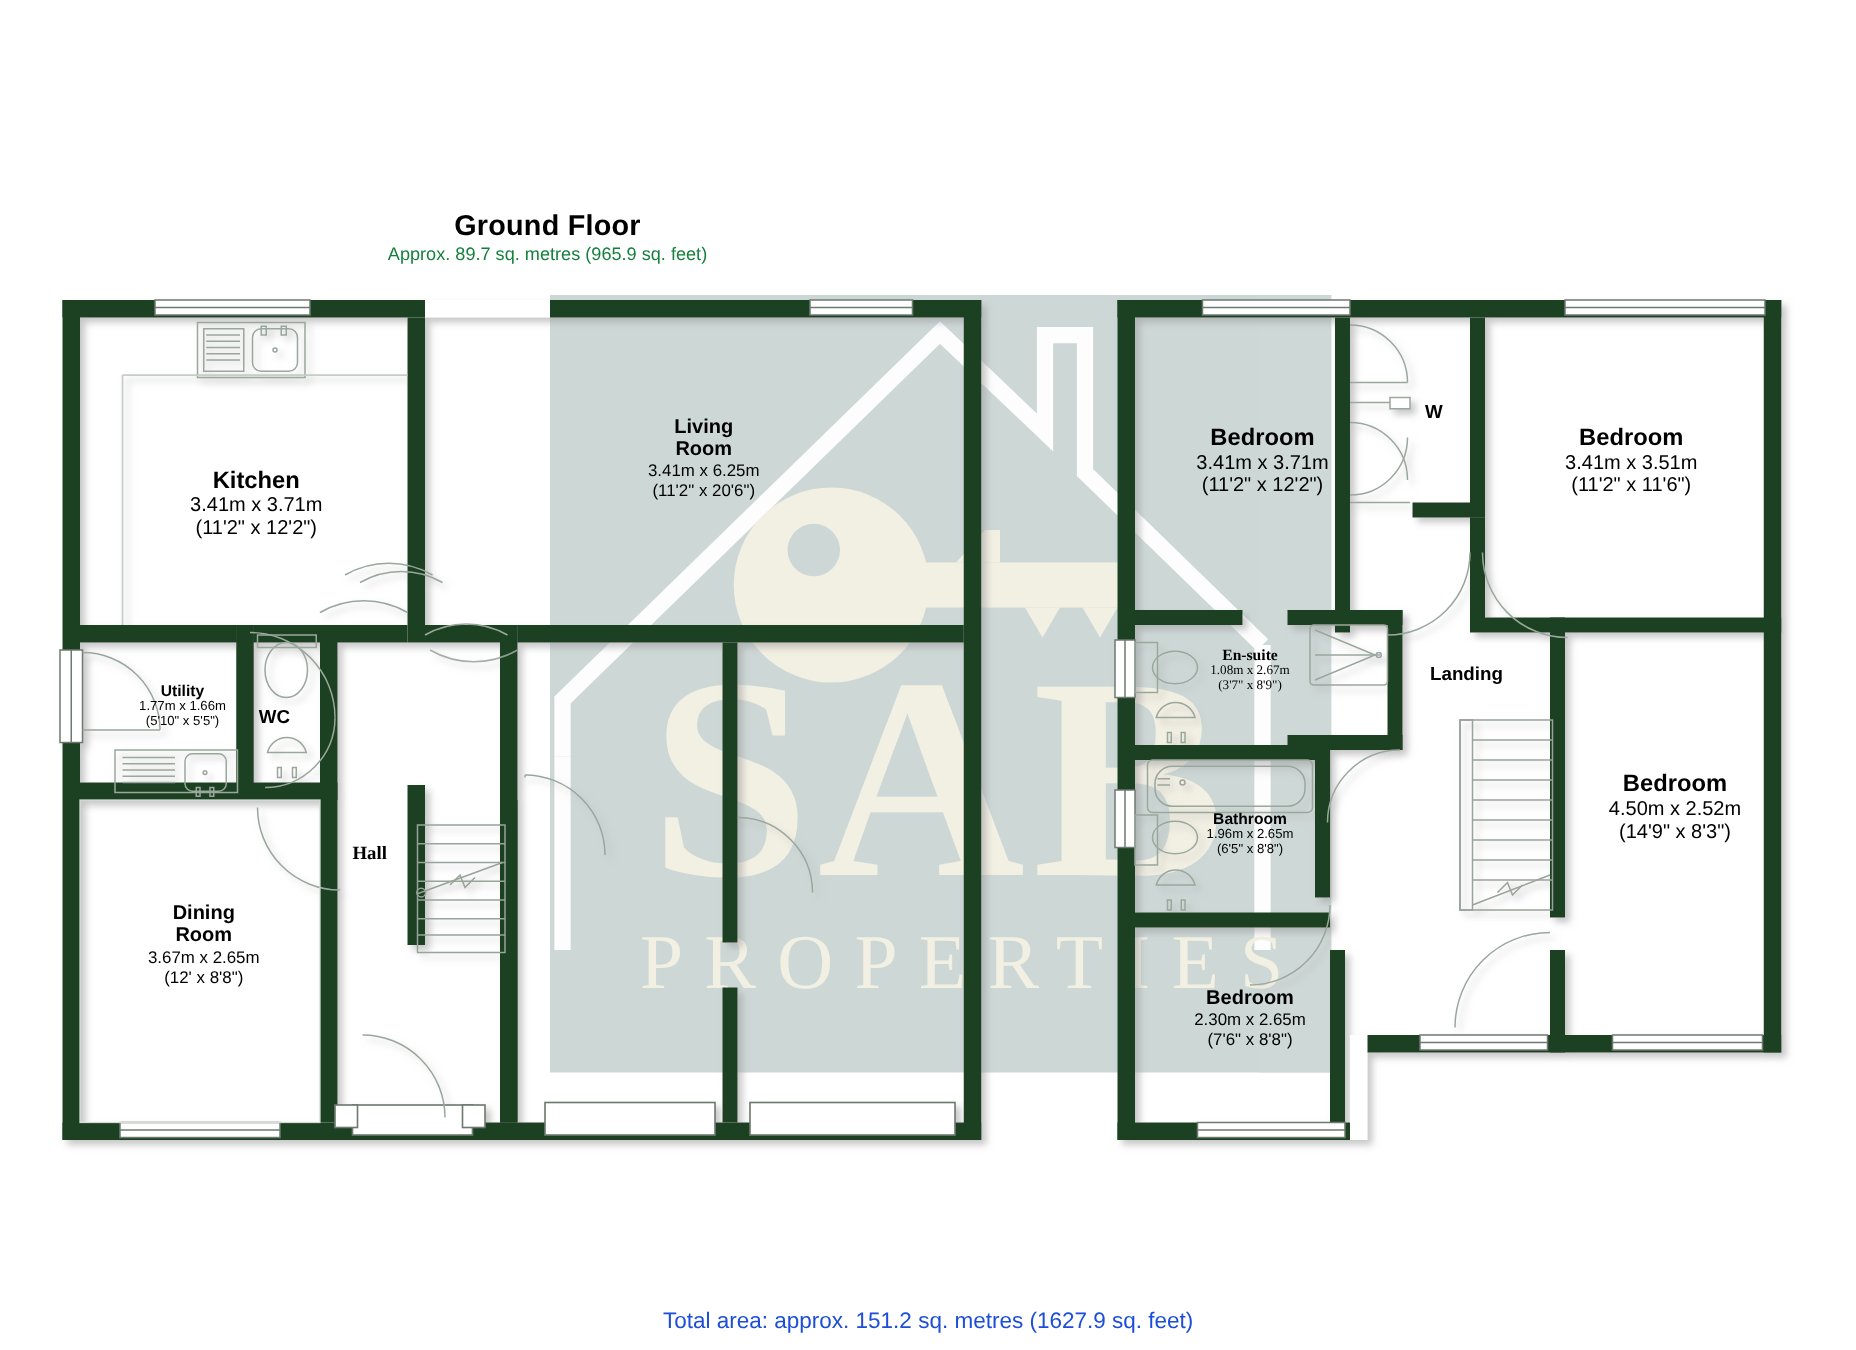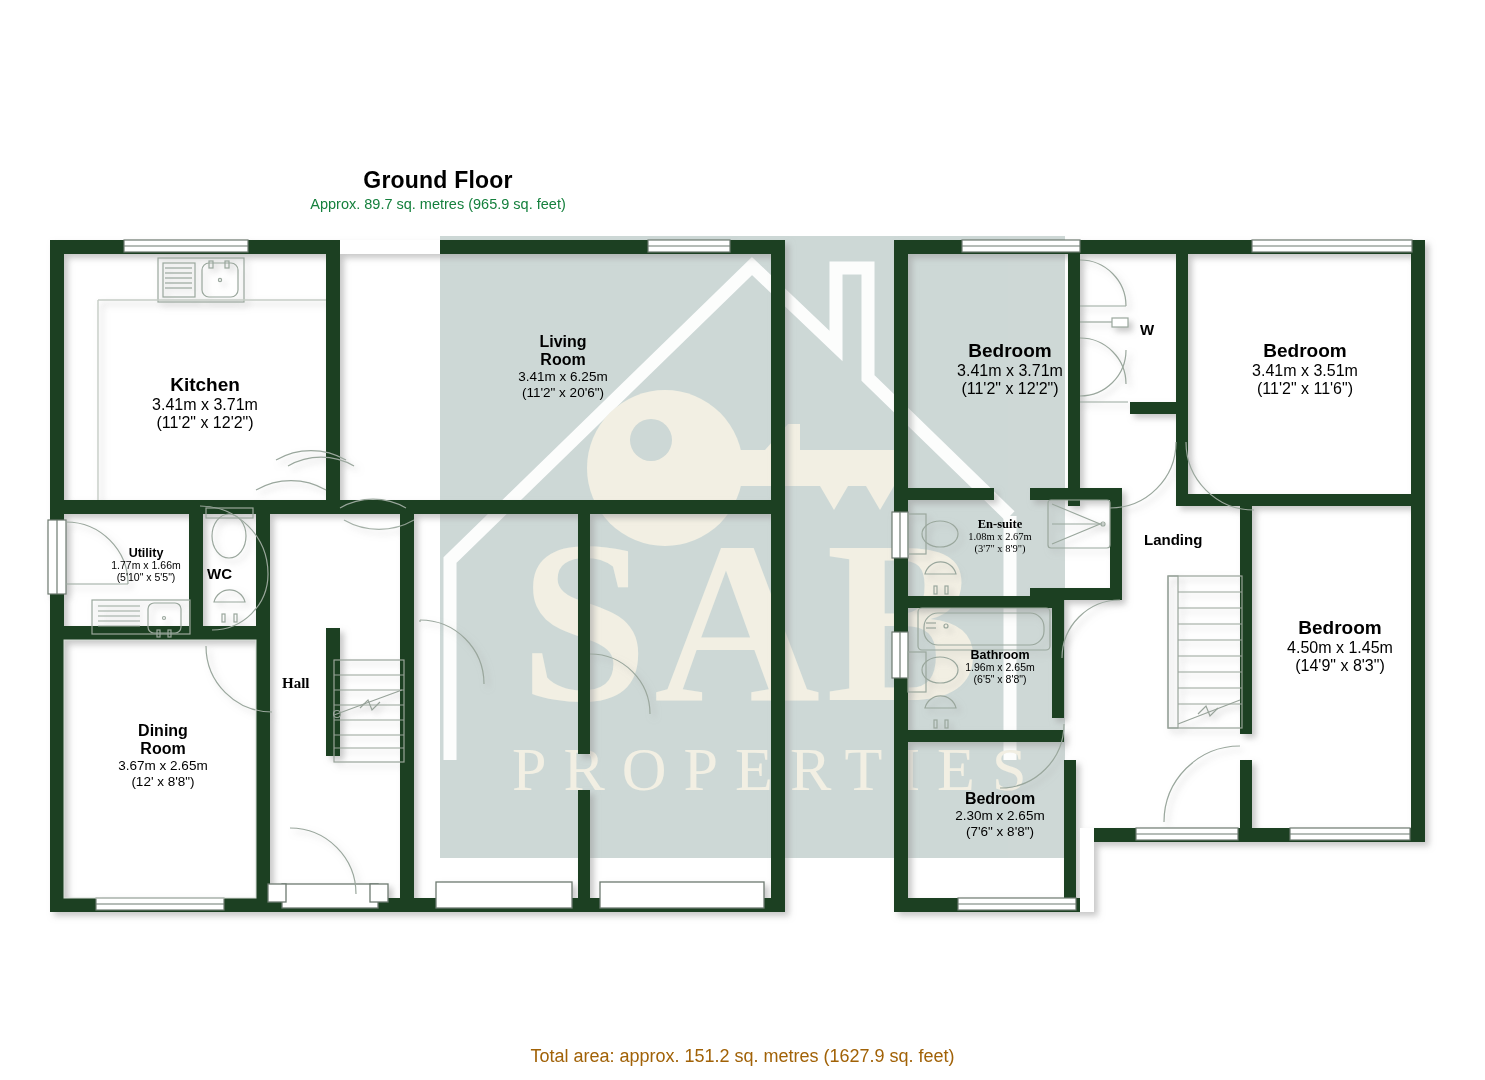--- a/index.html
+++ b/index.html
@@ -42,21 +42,21 @@
   #ground-title { left: 228px; top: 168px; }
   #first-title  { left: 955px; top: 168px; }
 
   .total-area {
     position: absolute;
     left: 0;
     width: 1485px;
     top: 1046px;
     text-align: center;
     font-size: 18px;
-    color: #a16207;
+    color: #1d4ed8;
   }
 
   
   .room-label {
     position: absolute;
     text-align: center;
     color: #000;
     line-height: 1.14;
     pointer-events: none;
   }
@@ -458,21 +458,21 @@
   </div>
 
   <div class="room-label sz-lg" style="left:1210px; top:340px; width:190px;">
     <div class="rl-name">Bedroom</div>
     <div class="rl-dim-m">3.41m x 3.51m</div>
     <div class="rl-dim-ft">(11'2" x 11'6")</div>
   </div>
 
   <div class="room-label sz-lg" style="left:1245px; top:617px; width:190px;">
     <div class="rl-name">Bedroom</div>
-    <div class="rl-dim-m">4.50m x 1.45m</div>
+    <div class="rl-dim-m">4.50m x 2.52m</div>
     <div class="rl-dim-ft">(14'9" x 8'3")</div>
   </div>
 
   <div class="room-label sz-md" style="left:920px; top:790px; width:160px;">
     <div class="rl-name">Bedroom</div>
     <div class="rl-dim-m">2.30m x 2.65m</div>
     <div class="rl-dim-ft">(7'6" x 8'8")</div>
   </div>
 
   <div class="room-label sz-sm" style="left:930px; top:517px; width:140px;font-family:Liberation Serif, serif;">

